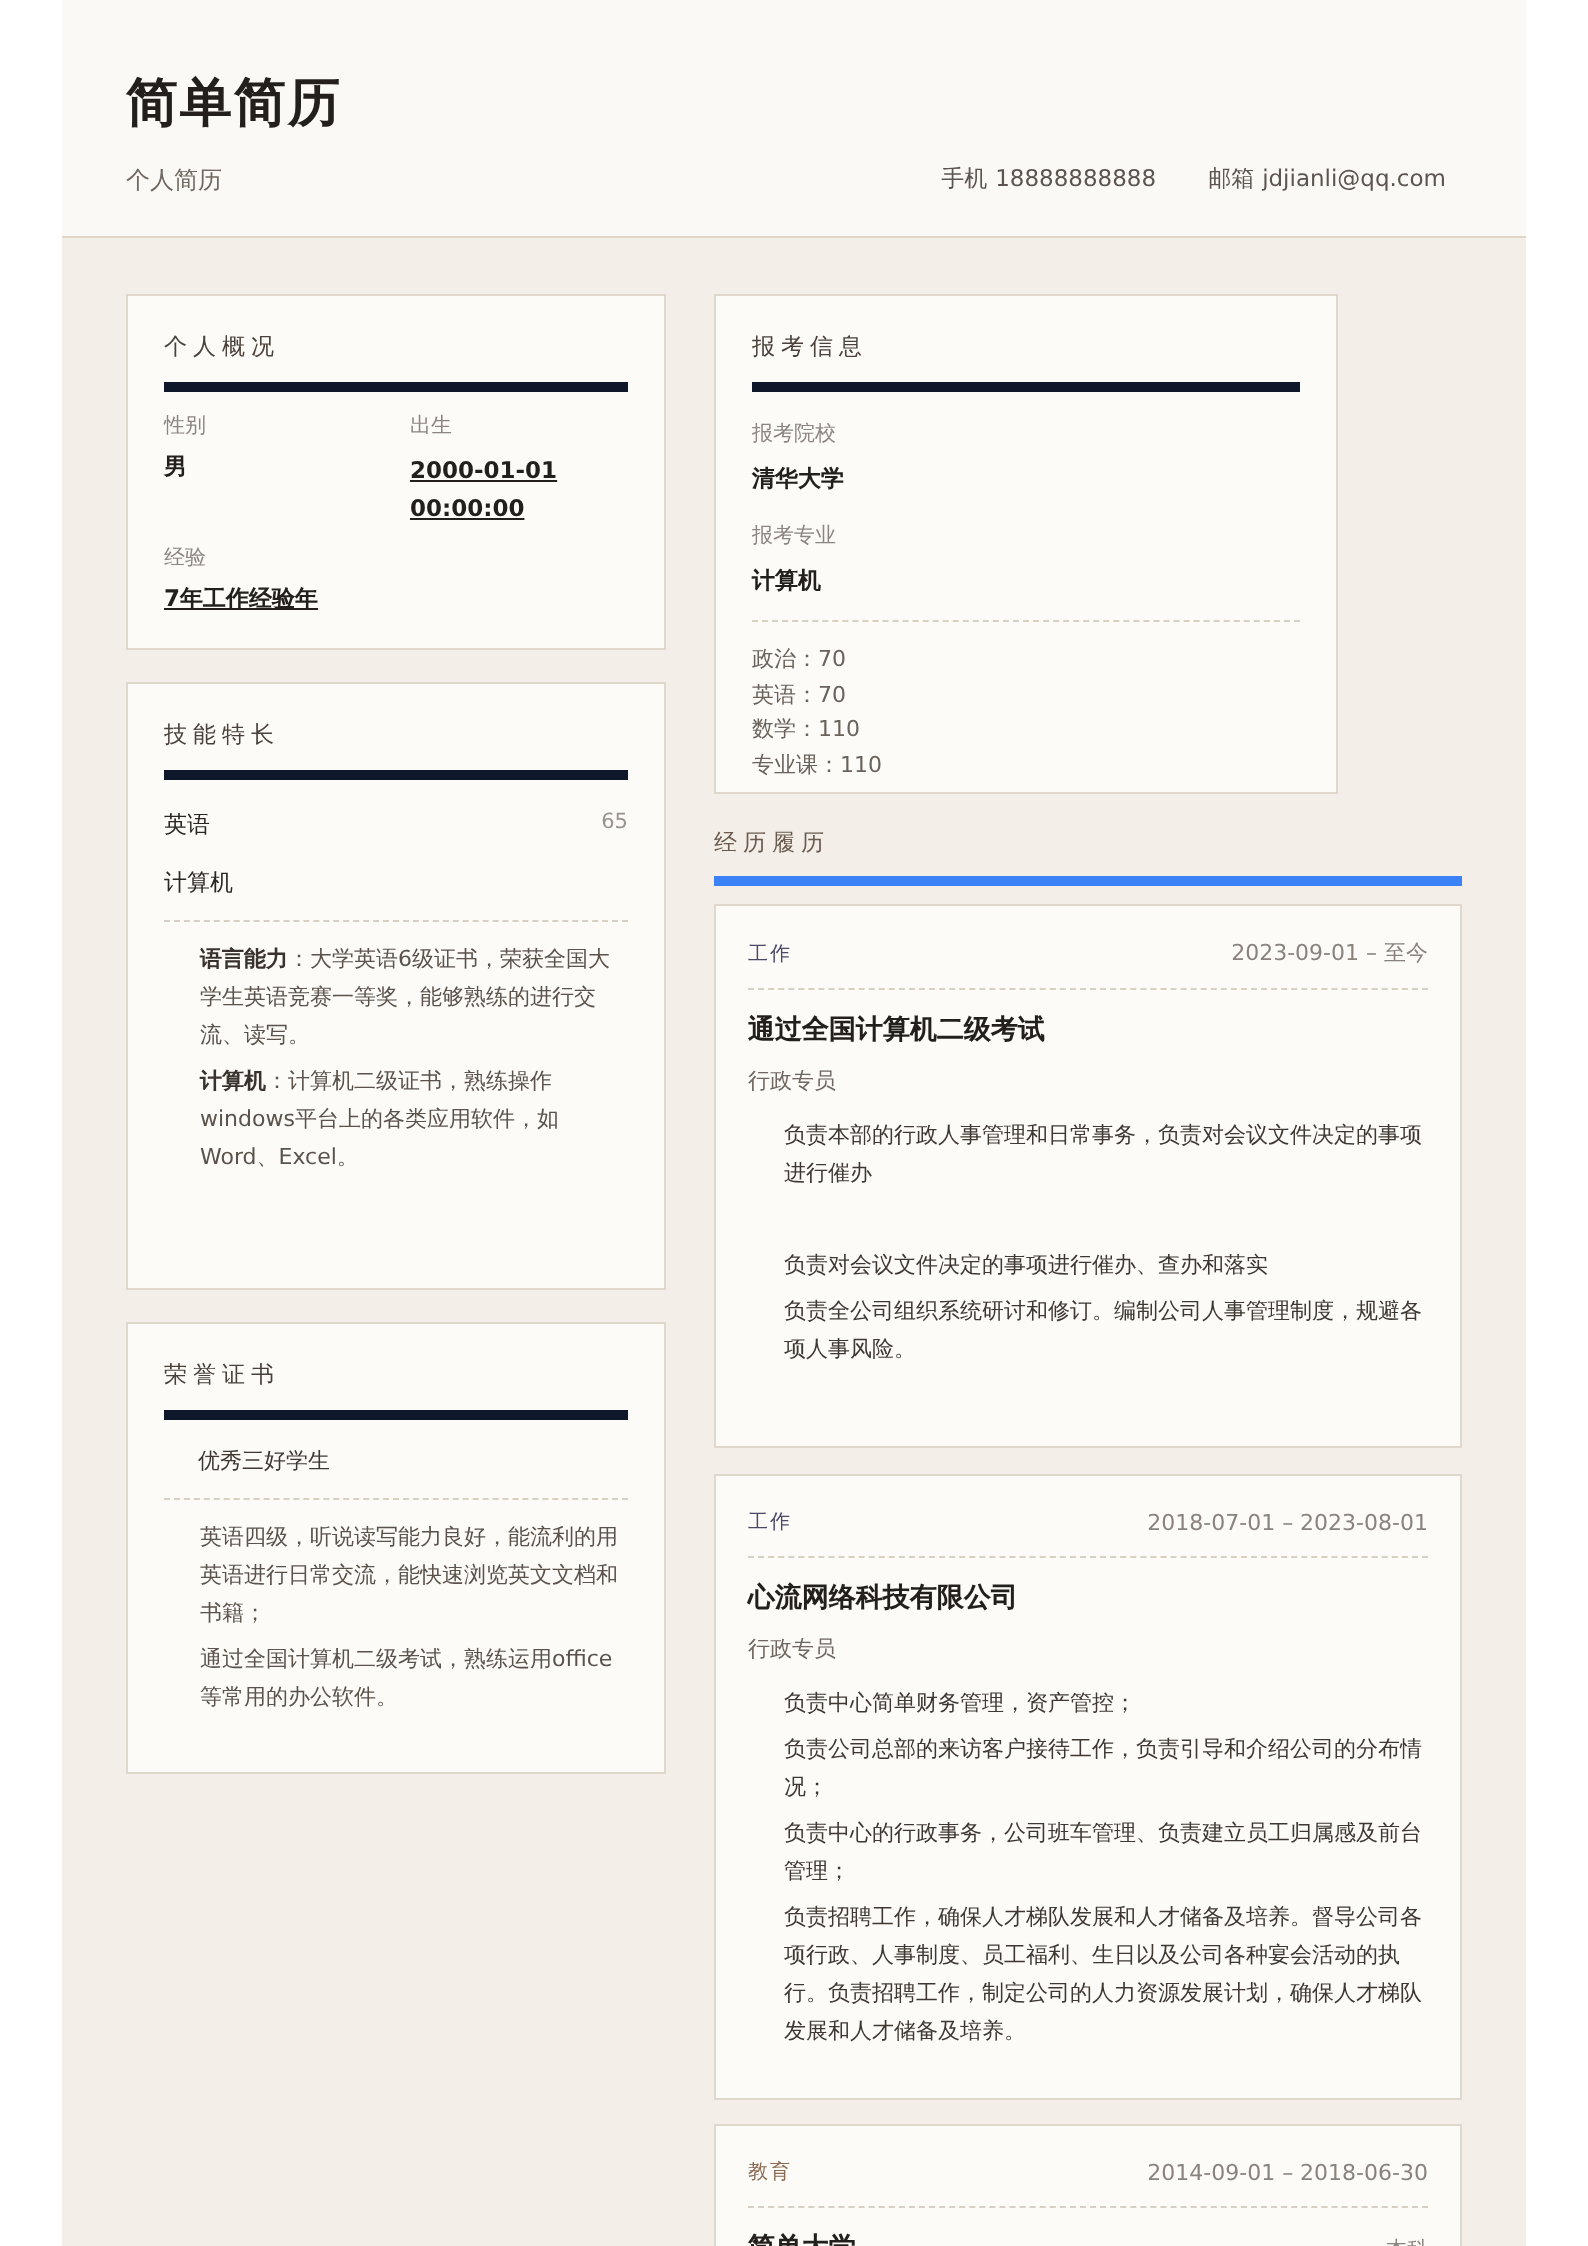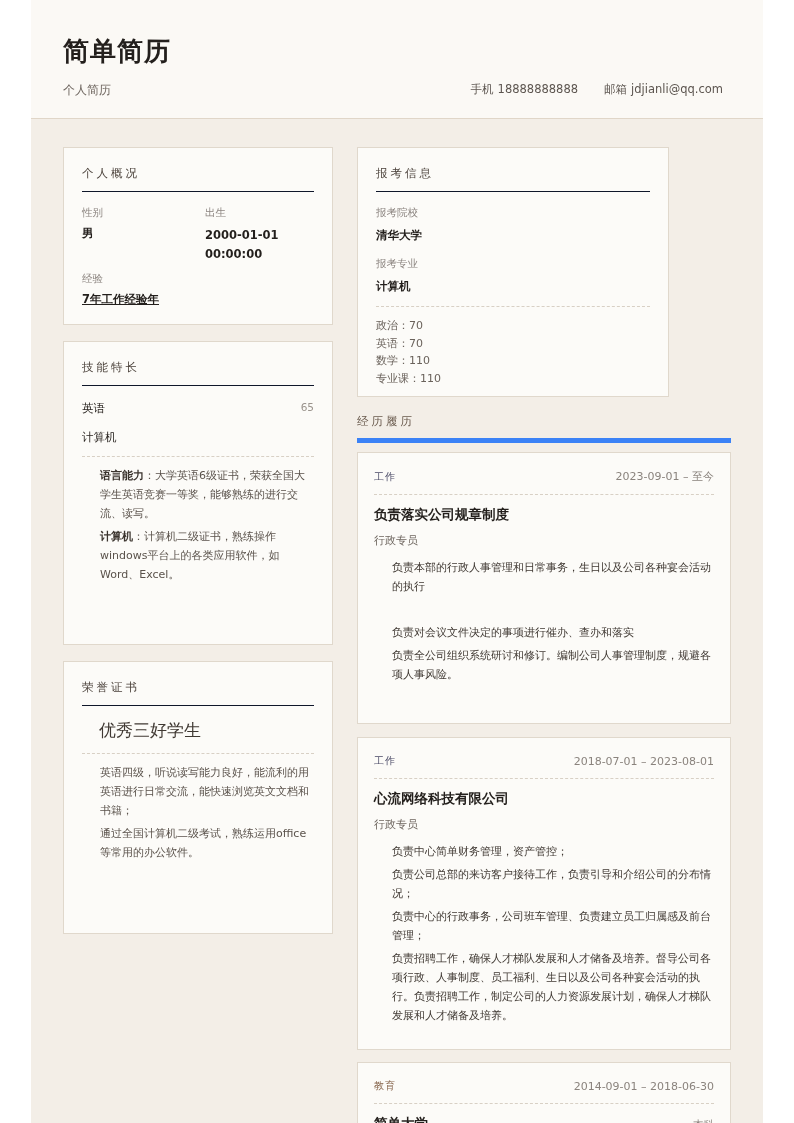--- a/index.html
+++ b/index.html
@@ -6,21 +6,21 @@
   html, body { width: 794px; height: 1123px; overflow: hidden; background: #ffffff; }
   body { font-family: "DejaVu Sans", "Liberation Sans", sans-serif; color: #2b2622; position: relative; }
   .page { position: absolute; left: 31px; top: 0; width: 732px; height: 1123px; background: #f3eee7; overflow: hidden; }
   .header { position: absolute; left: 0; top: 0; width: 732px; height: 119px; background: #fbf9f5; border-bottom: 1px solid #e0d6c8; }
   .title { position: absolute; left: 32px; top: 34px; font-size: 26px; font-weight: bold; color: #231f1c; letter-spacing: 1px; }
   .subtitle { position: absolute; left: 32px; top: 82px; font-size: 12px; color: #6f6760; }
   .contact { position: absolute; right: 40px; top: 82px; font-size: 11.5px; color: #5c554f; display: flex; gap: 26px; }
   .contact span.lbl { margin-right: 4px; }
 
   .card { position: absolute; background: #fcfbf8; border: 1px solid #e0d8cc; }
-  .card-title { font-size: 11.5px; color: #4a413a; letter-spacing: 3px; padding-bottom: 10px; border-bottom: 1px solid #0f172a; }
+  .card-title { font-size: 11.5px; color: #4a413a; letter-spacing: 3px; padding-bottom: 10px; border-bottom: 5px solid #0f172a; }
   .lbl-small { font-size: 10.5px; color: #8c8580; }
   .val-bold { font-size: 11.5px; font-weight: bold; color: #231f1c; }
   .dashed { border-top: 1px dashed #d8d0c5; }
   .desc { font-size: 11px; color: #5a524b; line-height: 19px; }
   .desc b { color: #3a332d; }
 
   .left-col { position: absolute; left: 32px; }
   .right-col { position: absolute; left: 326px; }
 
   .section-head { position: absolute; left: 326px; top: 414px; width: 374px; font-size: 11.5px; color: #6a5b4e; letter-spacing: 3px; padding-bottom: 9px; border-bottom: 5px solid #3b82f6; }
@@ -49,21 +49,21 @@
         <span class="lbl">邮箱</span><span>jdjianli@qq.com</span>
       </div>
     </div>
   </div>
 
   <div class="card left-col" style="top:147px; width:270px; height:178px; padding:18px 18px 0 18px;">
     <div class="card-title">个人概况</div>
     <div style="position:absolute; left:18px; top:58px;" class="lbl-small">性别</div>
     <div style="position:absolute; left:18px; top:78px;" class="val-bold">男</div>
     <div style="position:absolute; left:141px; top:58px;" class="lbl-small">出生</div>
-    <div style="position:absolute; left:141px; top:78px; line-height:19px;" class="val-bold">
+    <div style="position:absolute; left:141px; top:78px; line-height:19px;text-decoration:underline;" class="val-bold">
       <div>2000-01-01</div>
       <div>00:00:00</div>
     </div>
     <div style="position:absolute; left:18px; top:124px;" class="lbl-small">经验</div>
     <div style="position:absolute; left:18px; top:144px;text-decoration:underline;" class="val-bold">7年工作经验年</div>
   </div>
 
   <div class="card left-col" style="top:341px; width:270px; height:304px; padding:18px 18px 0 18px;">
     <div class="card-title">技能特长</div>
     <div style="display:flex; justify-content:space-between; margin-top:15px; font-size:11.5px;">
@@ -72,23 +72,23 @@
     </div>
     <div style="margin-top:14px; font-size:11.5px; padding-bottom:11px;">
       <span>计算机</span>
     </div>
     <div class="dashed" style="padding:9px 0 0 18px;">
       <p class="desc" style="margin-bottom:4px;"><b>语言能力</b><span>：大学英语6级证书，荣获全国大学生英语竞赛一等奖，能够熟练的进行交流、读写。</span></p>
       <p class="desc" style="margin-bottom:4px;"><b>计算机</b><span>：计算机二级证书，熟练操作windows平台上的各类应用软件，如Word、Excel。</span></p>
     </div>
   </div>
 
-  <div class="card left-col" style="top:661px; width:270px; height:273px; padding:18px 18px 0 18px;">
+  <div class="card left-col" style="top:661px; width:270px; height:226px; padding:18px 18px 0 18px;">
     <div class="card-title">荣誉证书</div>
-    <div style="padding:13px 0 11px 17px; font-size:17px; color:#3f3832;">优秀三好学生</div>
+    <div style="padding:13px 0 11px 17px; font-size:11px; color:#3f3832;">优秀三好学生</div>
     <div class="dashed" style="padding:9px 0 0 18px;">
       <p class="desc" style="margin-bottom:4px;">英语四级，听说读写能力良好，能流利的用英语进行日常交流，能快速浏览英文文档和书籍；</p>
       <p class="desc">通过全国计算机二级考试，熟练运用office等常用的办公软件。</p>
     </div>
   </div>
 
   <div class="card right-col" style="top:147px; width:312px; height:250px; padding:18px 18px 0 18px;">
     <div class="card-title">报考信息</div>
     <div class="lbl-small" style="margin-top:14px;">报考院校</div>
     <div class="val-bold" style="margin-top:8px;">清华大学</div>
@@ -102,24 +102,24 @@
     </div>
   </div>
 
   <div class="section-head">经历履历</div>
 
   <div class="card right-col" style="top:452px; width:374px; height:272px; padding:16px 16px 0 16px;">
     <div class="exp-head dashed" style="border-top:none; border-bottom:1px dashed #d8d0c5;">
       <span class="exp-tag" style="color:#4a4a66;">工作</span>
       <span class="exp-date">2023-09-01 – 至今</span>
     </div>
-    <div class="exp-company">负责落实公司规章制度</div>
+    <div class="exp-company">通过全国计算机二级考试</div>
     <div class="exp-role">行政专员</div>
     <ul class="exp-list">
-      <li>负责本部的行政人事管理和日常事务，生日以及公司各种宴会活动的执行</li>
+      <li>负责本部的行政人事管理和日常事务，负责对会议文件决定的事项进行催办</li>
       <li style="height:19px;"></li>
       <li>负责对会议文件决定的事项进行催办、查办和落实</li>
       <li>负责全公司组织系统研讨和修订。编制公司人事管理制度，规避各项人事风险。</li>
     </ul>
   </div>
 
   <div class="card right-col" style="top:737px; width:374px; height:313px; padding:16px 16px 0 16px;">
     <div class="exp-head" style="border-bottom:1px dashed #d8d0c5;">
       <span class="exp-tag" style="color:#4a4a66;">工作</span>
       <span class="exp-date">2018-07-01 – 2023-08-01</span>

